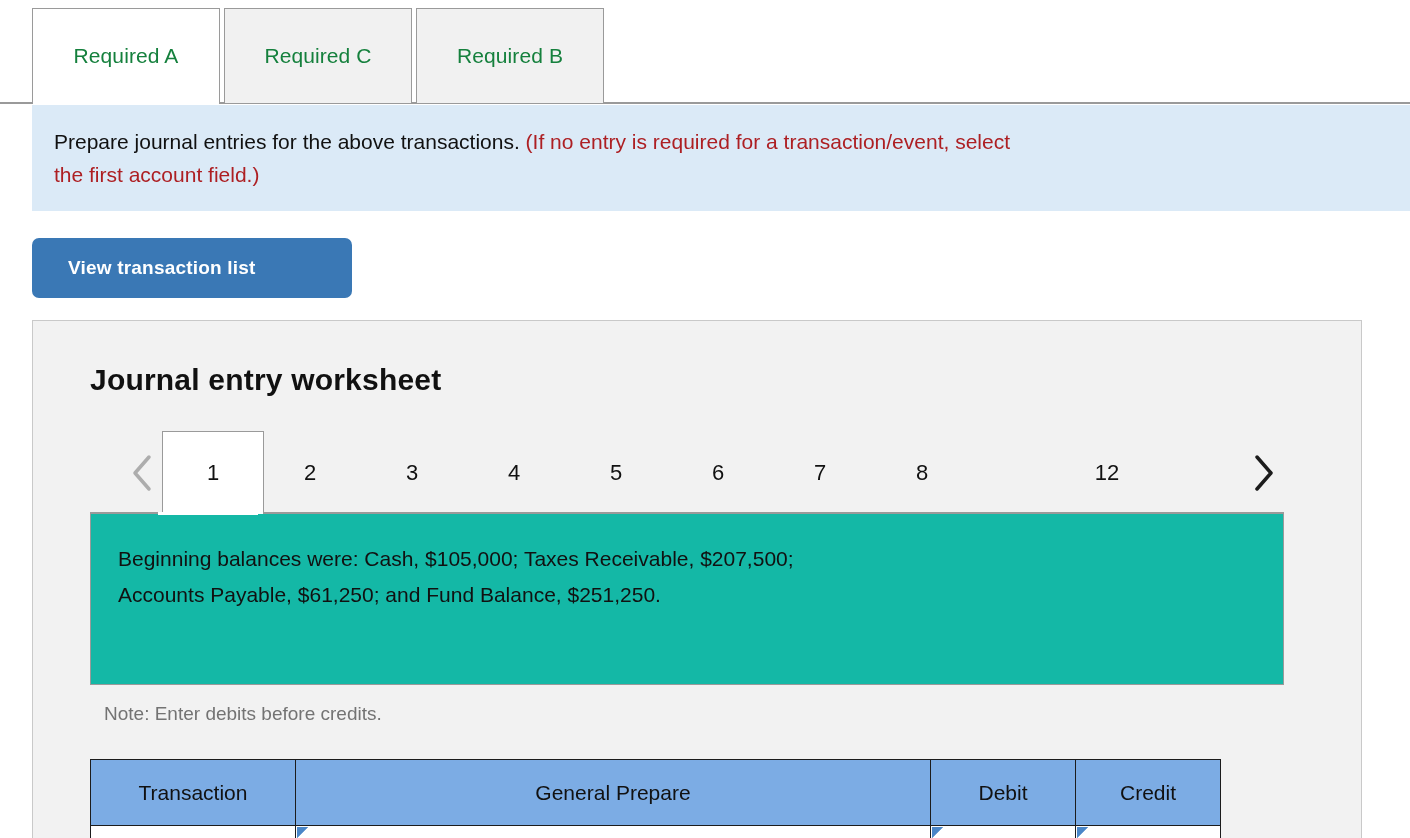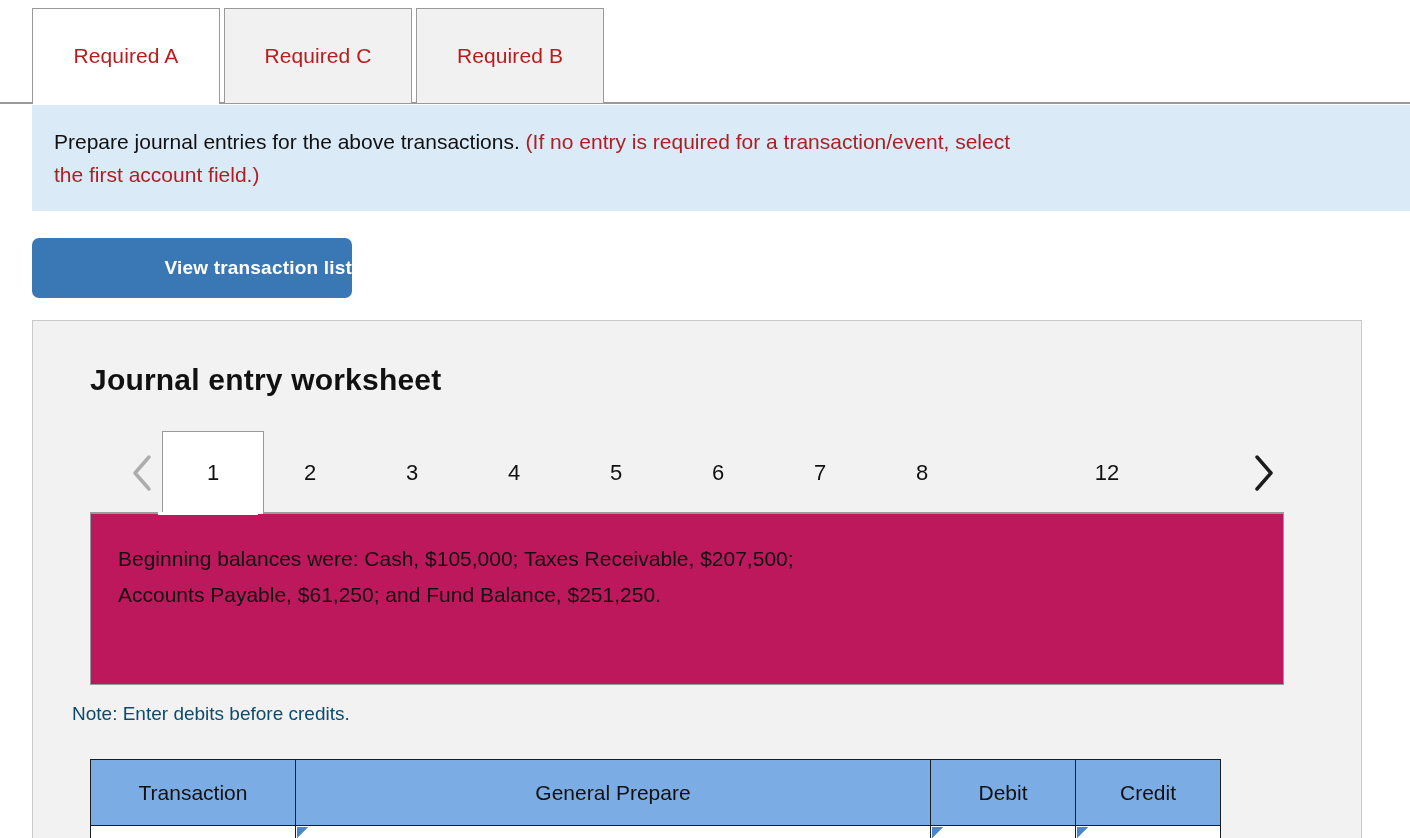--- a/index.html
+++ b/index.html
@@ -27,21 +27,21 @@
     height: 95px;
   }
   .req-tab {
     height: 95px;
     min-width: 188px;
     padding: 0 26px;
     display: flex;
     align-items: center;
     justify-content: center;
     font-size: 21px;
-    color: #b91c1c;
+    color: #15803d;
     background: #f1f1f1;
     border: 1px solid #9a9a9a;
     border-bottom: none;
     margin-right: 4px;
     letter-spacing: 0.1px;
   }
   .req-tab.active {
     background: #ffffff;
     position: relative;
     z-index: 4;
@@ -90,21 +90,21 @@
     background: #3a78b5;
     border: none;
     border-radius: 7px;
     color: #ffffff;
     font-family: "Liberation Sans", sans-serif;
     font-size: 19px;
     font-weight: bold;
     letter-spacing: 0.2px;
     cursor: pointer;
     padding: 0 0 0 36px;
-    text-align: right;
+    text-align: left;
   }
 
   
   .worksheet {
     position: absolute;
     left: 32px;
     top: 320px;
     width: 1330px;
     height: 518px;
     background: #f2f2f2;
@@ -167,45 +167,45 @@
     z-index: 3;
   }
 
   
   .desc-box {
     position: absolute;
     left: 57px;
     top: 192px;
     width: 1194px;
     height: 172px;
-    background: #be185d;
+    background: #14b8a6;
     border: 1px solid #9a9a9a;
     padding: 27px 26px 0 27px;
     font-size: 21px;
     line-height: 36px;
     color: #111111;
     z-index: 2;
   }
   .desc-mask {
     position: absolute;
     left: 125px;
     top: 191px;
     width: 100px;
     height: 3px;
     background: #ffffff;
     z-index: 4;
   }
 
   
   .note {
     position: absolute;
-    left: 39px;
+    left: 71px;
     top: 382px;
     font-size: 19px;
-    color: #0c4a6e;
+    color: #737373;
   }
 
   
   .jtable {
     position: absolute;
     left: 57px;
     top: 438px;
     width: 1130px;
     border-collapse: collapse;
     table-layout: fixed;

